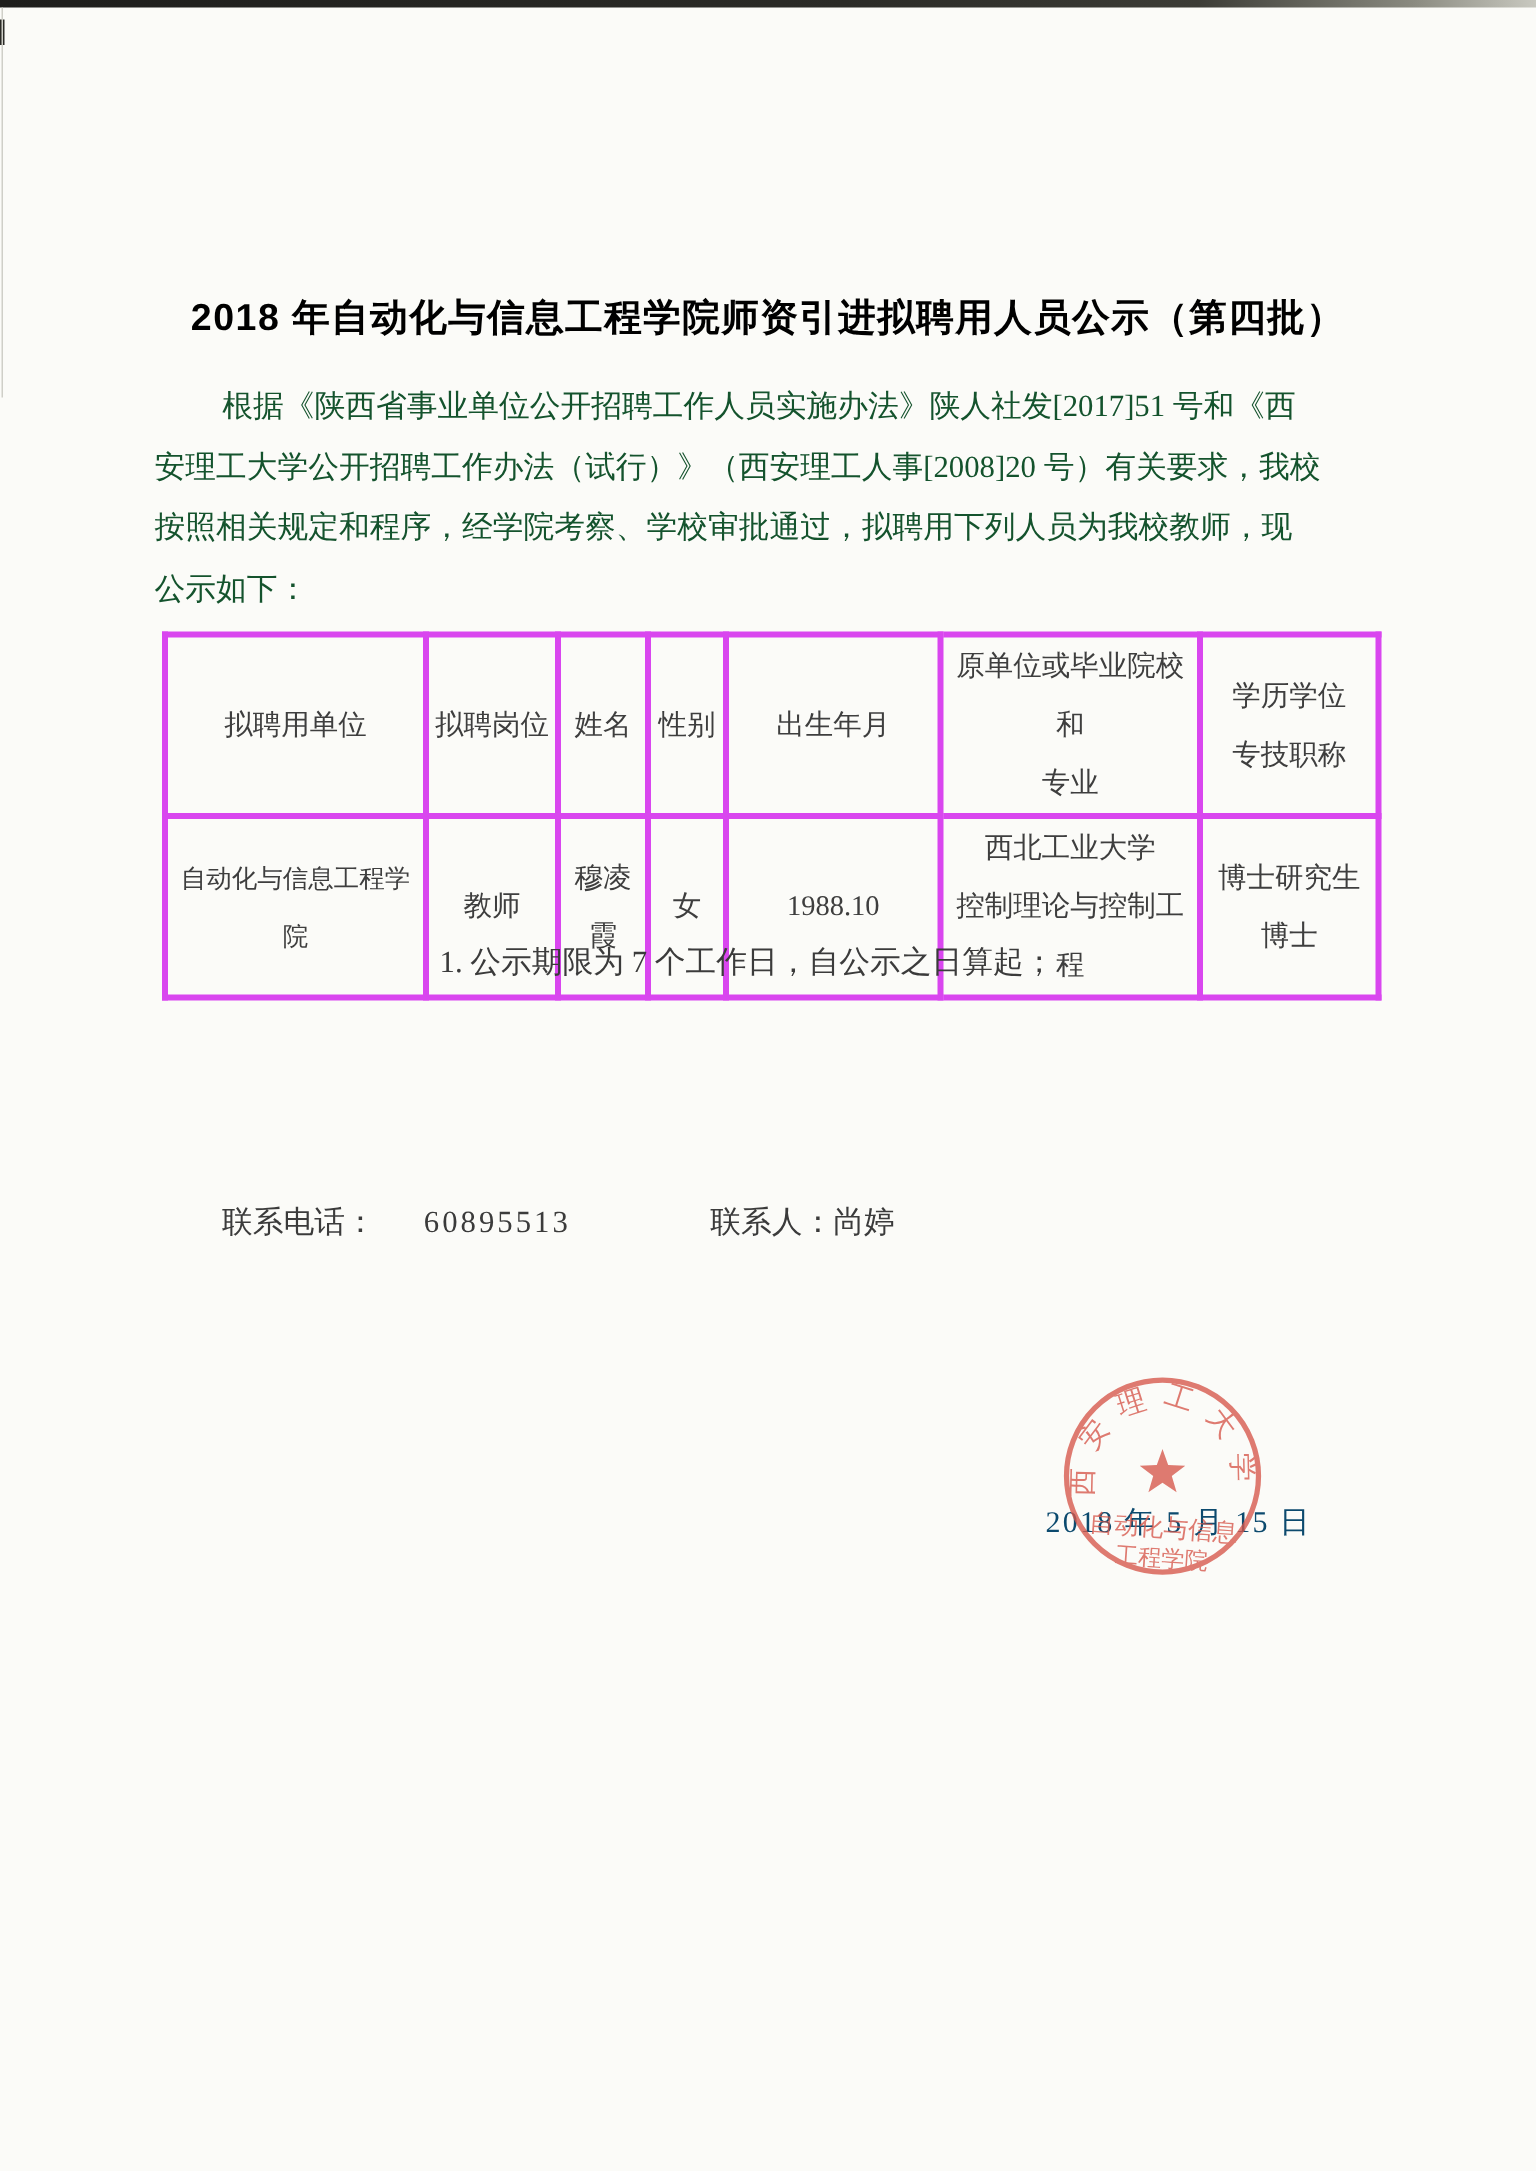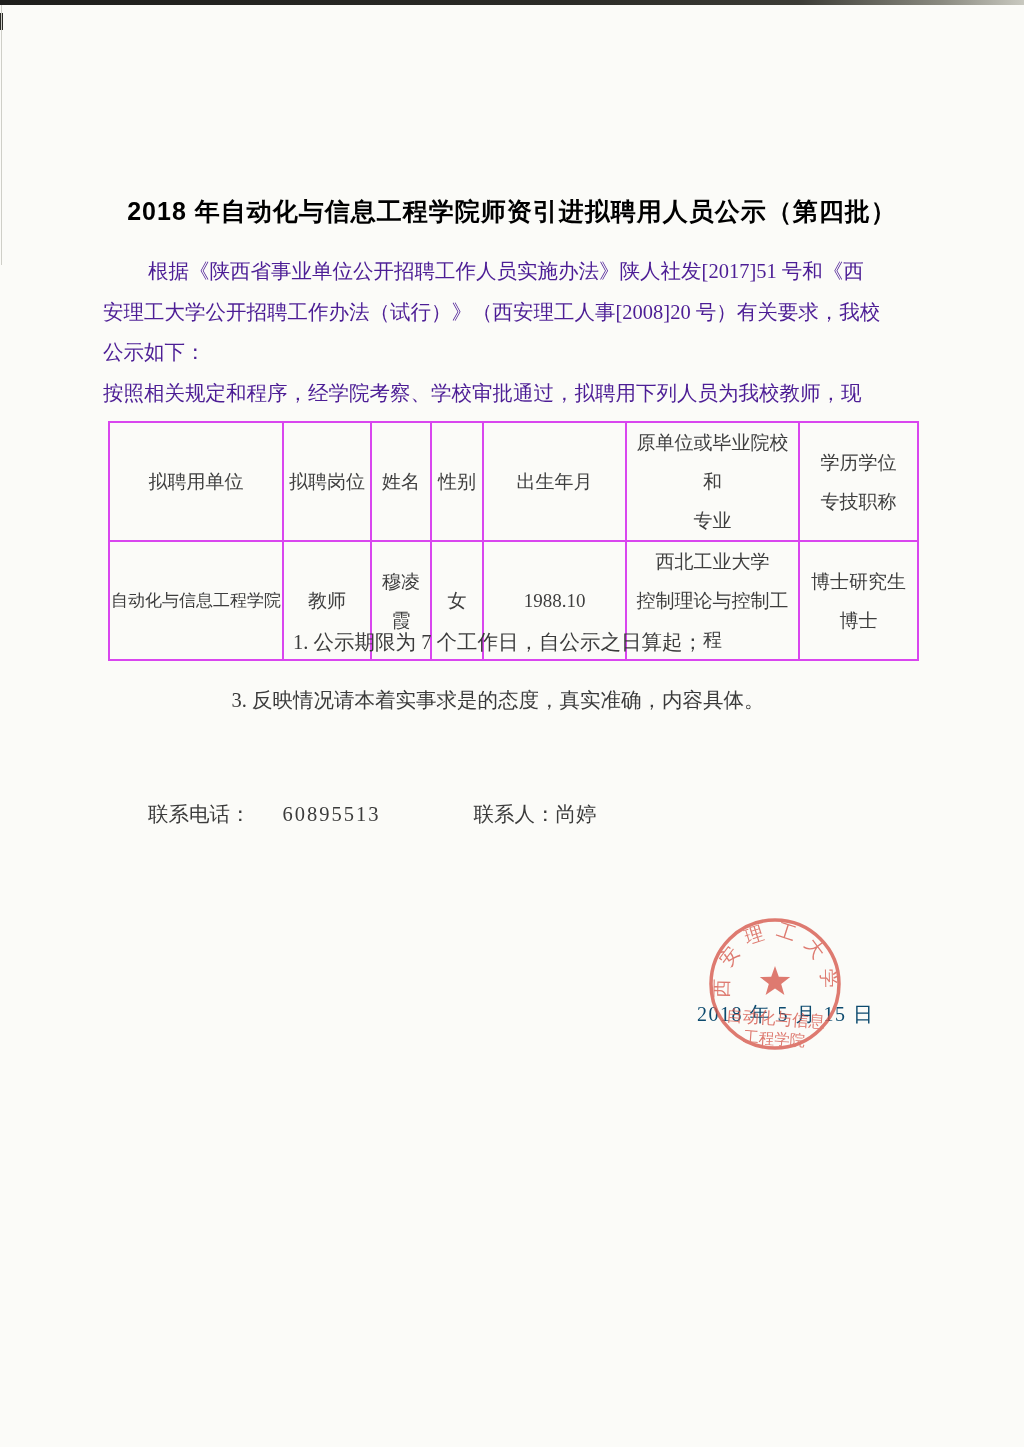--- a/index.html
+++ b/index.html
@@ -14,31 +14,31 @@
     background:linear-gradient(90deg,#1e1e1c 0%,#2b2b27 55%,#3c3c36 78%,#8a8a80 92%,#c9c9c0 100%); }
   .scan-lefttick { position:absolute; top:13px; left:0; width:3px; height:17px; background:#2a2a26; }
   .scan-leftline { position:absolute; top:5px; left:1px; width:1px; height:260px; background:#cfcfc8; }
 
   .doc-title {
     position:absolute; top:178px; left:60px; width:904px;
     text-align:center; font-size:25px; font-weight:700; letter-spacing:1px;
     font-family:"Liberation Sans","DejaVu Sans",sans-serif; color:#000000;
   }
   .para { position:absolute; top:251px; left:103px; width:820px;
-    font-size:20.5px; color:#4c1d95; }
+    font-size:20.5px; color:#14532d; }
   .para .pline { height:40.5px; line-height:40.5px; white-space:nowrap; }
   .para .pline.indent { text-indent:2.2em; }
 
   table.roster {
     position:absolute; top:421px; left:108px; width:809px; height:192px;
     border-collapse:collapse; table-layout:fixed;
     font-size:19px; color:#3e3e3e;
   }
   table.roster th, table.roster td {
-    border:2px solid #d946ef; text-align:center; vertical-align:middle;
+    border:4px solid #d946ef; text-align:center; vertical-align:middle;
     font-weight:400; white-space:pre-line; line-height:39px; padding:0 1px;
   }
   table.roster thead tr { height:95px; }
   table.roster tbody tr { height:97px; }
   .col1{width:174px;} .col2{width:88px;} .col3{width:60px;} .col4{width:52px;}
   .col5{width:143px;} .col6{width:173px;} .col7{width:119px;}
   td.unit-cell { font-size:17px; letter-spacing:0;margin-left:45px; }
 
   .notes { position:absolute; left:148px; top:630px; width:700px; font-size:20.5px;text-align:center; }
   .notes .note { height:58px; line-height:24px; white-space:nowrap; }
@@ -58,22 +58,22 @@
 
 <div class="scan-topbar"></div>
 <div class="scan-lefttick"></div>
 <div class="scan-leftline"></div>
 
 <h1 class="doc-title">2018 年自动化与信息工程学院师资引进拟聘用人员公示（第四批）</h1>
 
 <div class="para">
   <div class="pline indent">根据《陕西省事业单位公开招聘工作人员实施办法》陕人社发[2017]51 号和《西</div>
   <div class="pline">安理工大学公开招聘工作办法（试行）》（西安理工人事[2008]20 号）有关要求，我校</div>
+  <div class="pline">按照相关规定和程序，经学院考察、学校审批通过，拟聘用下列人员为我校教师，现</div>
   <div class="pline">公示如下：</div>
-  <div class="pline">按照相关规定和程序，经学院考察、学校审批通过，拟聘用下列人员为我校教师，现</div>
 </div>
 
 <table class="roster">
   <colgroup>
     <col class="col1">
       <col class="col2">
       <col class="col3">
       <col class="col4">
     <col class="col5">
       <col class="col6">
@@ -102,21 +102,20 @@
       <td>西北工业大学
 控制理论与控制工程</td>
       <td>博士研究生
 博士</td>
     </tr>
   </tbody>
 </table>
 
 <div class="notes">
   <div class="note">1. 公示期限为 7 个工作日，自公示之日算起；</div>
-  <div class="note">3. 反映情况请本着实事求是的态度，真实准确，内容具体。</div>
 </div>
 
 <div class="contact">
   <span>联系电话：</span><span class="phone">60895513</span><span class="person-group"><span>联系人：</span><span>尚婷</span></span>
 </div>
 
 <div class="doc-date">2018 年 5 月 15 日</div>
 
 <svg class="stamp" viewBox="0 0 150 150" xmlns="http://www.w3.org/2000/svg">
   <circle cx="75" cy="76" r="64" fill="none" stroke="#d6574b" stroke-width="3.5"></circle>

